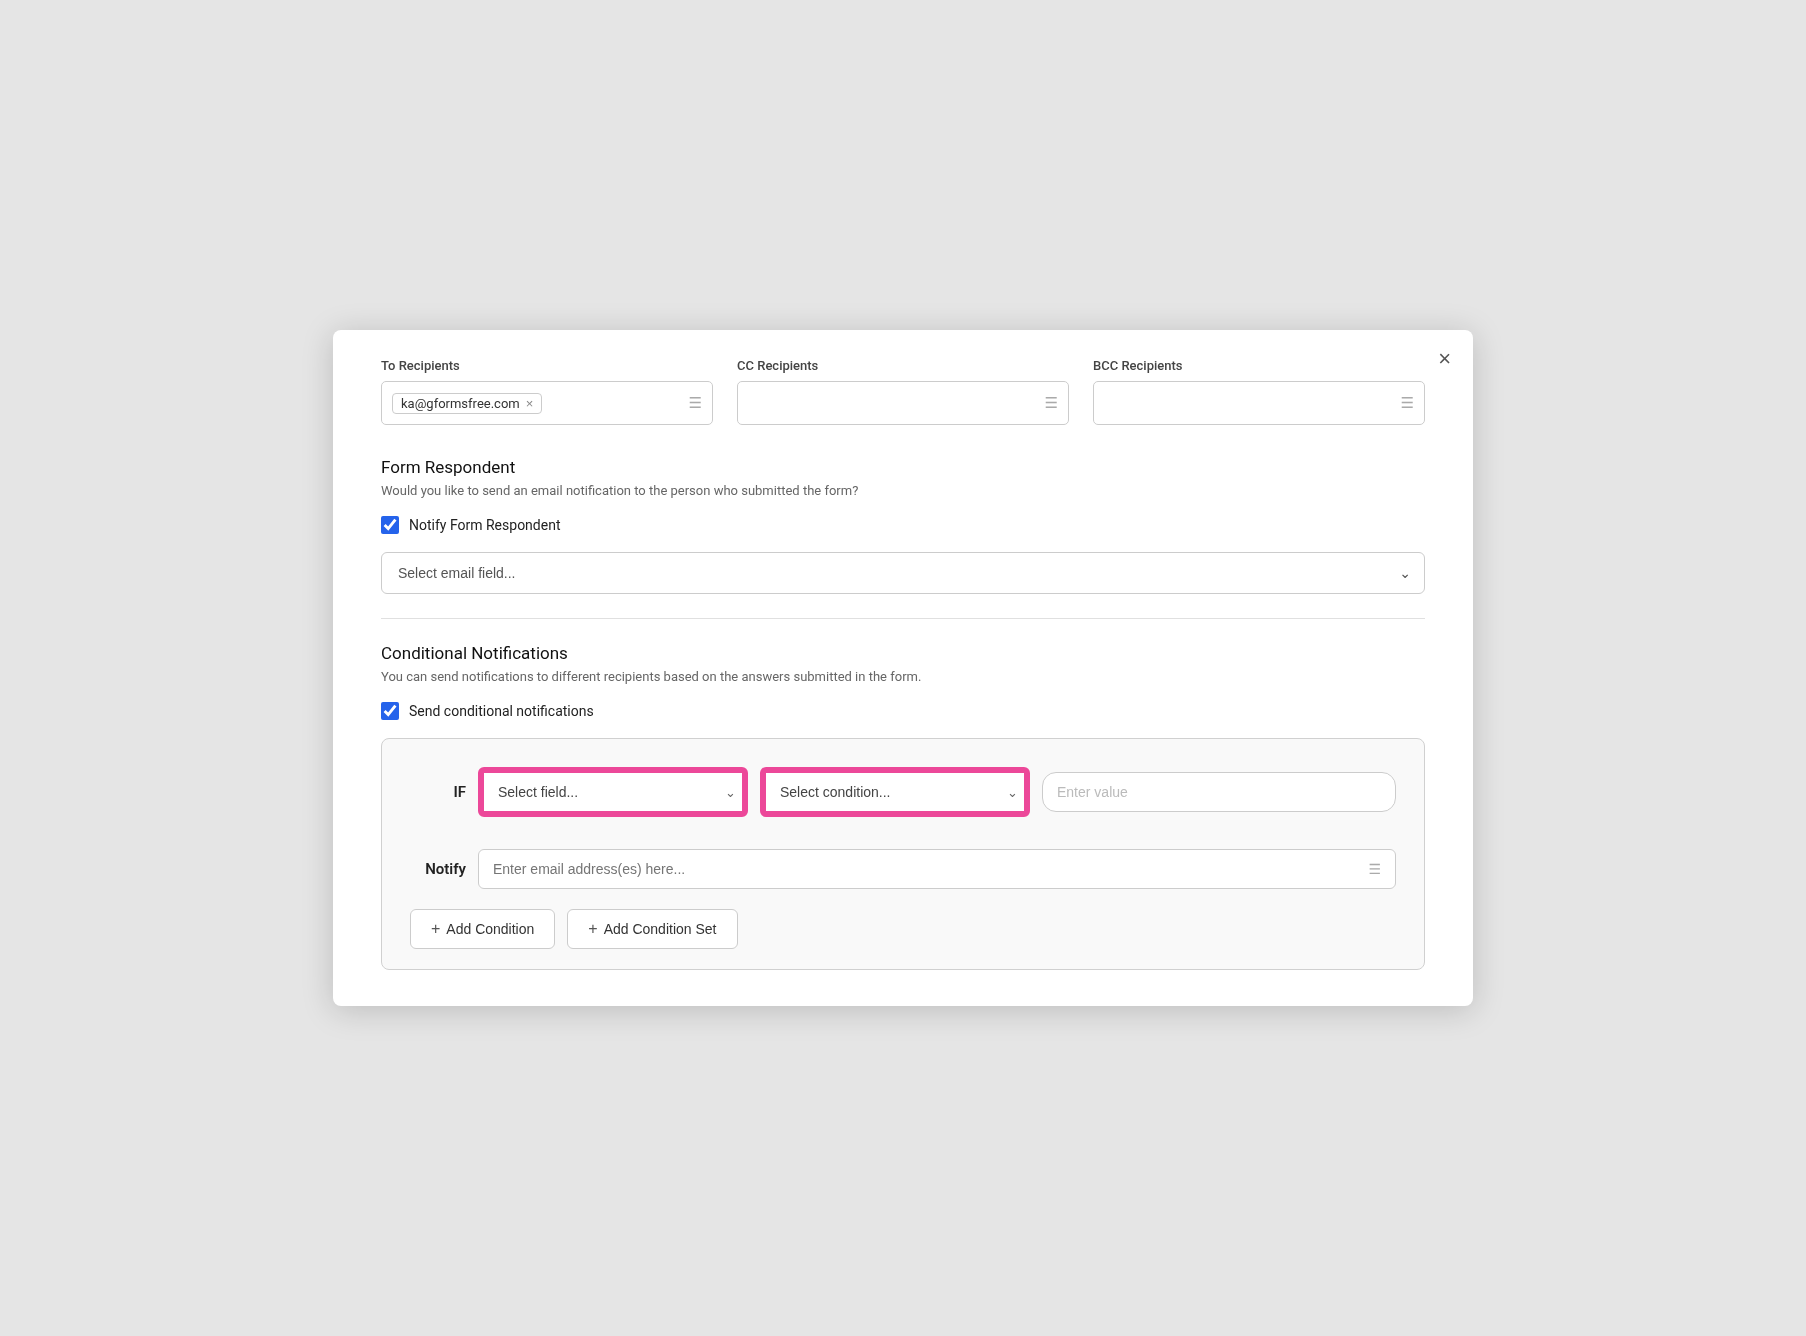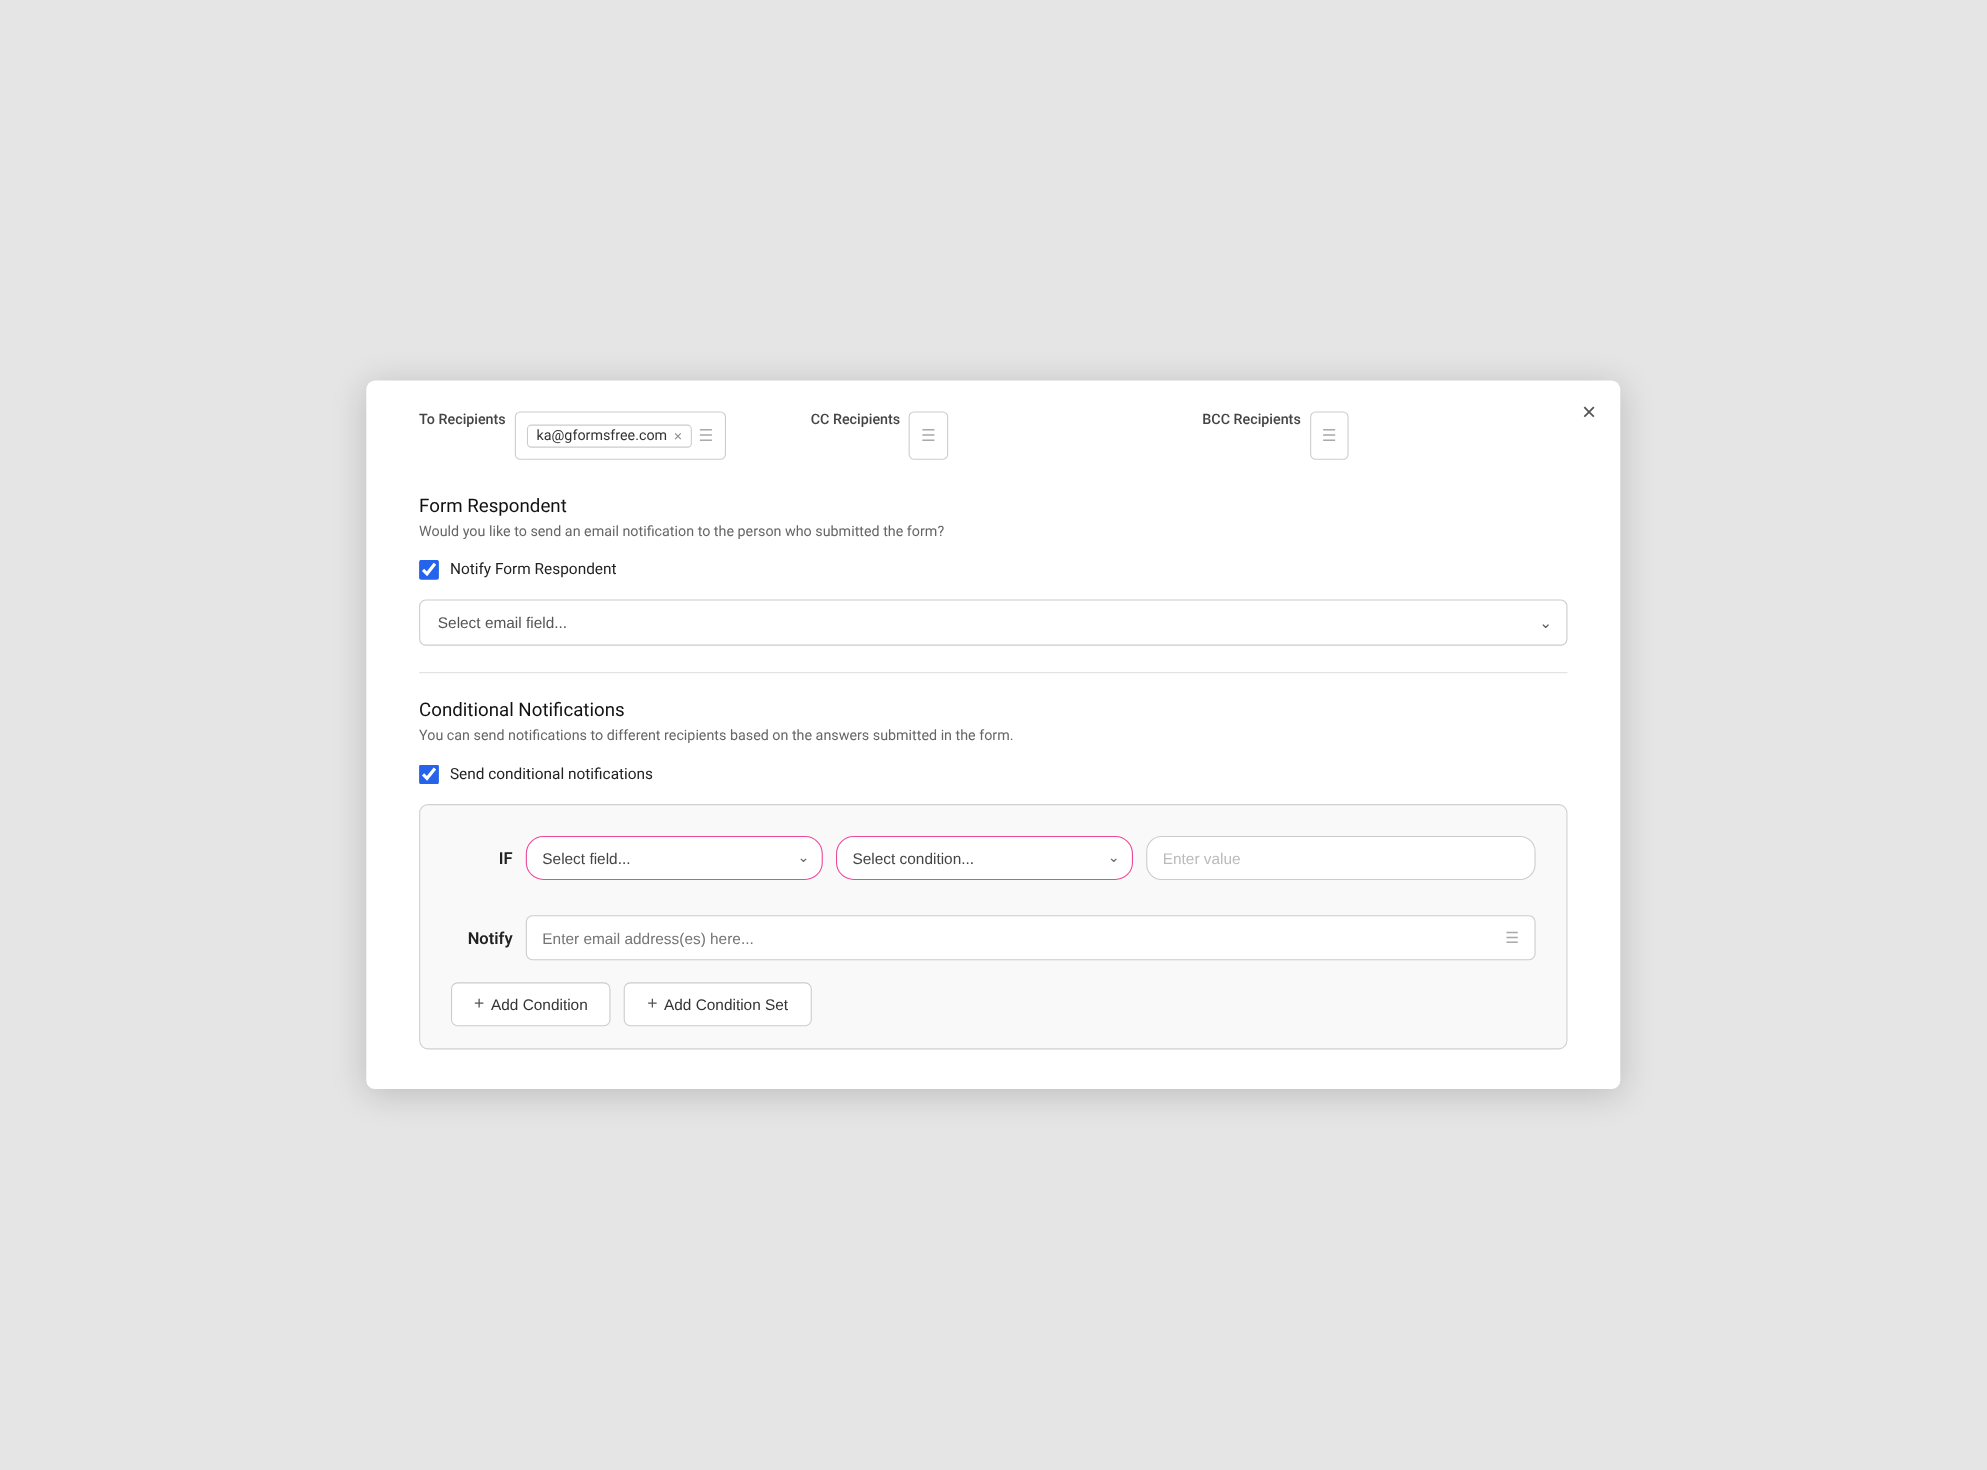--- a/index.html
+++ b/index.html
@@ -39,21 +39,21 @@
 
     
     .recipients-row {
       display: flex;
       gap: 24px;
       margin-bottom: 32px;
     }
     .recipient-group {
       flex: 1;
       display: flex;
-      flex-direction: row;
+      flex-direction: column;
       gap: 8px;
     }
     .recipient-label {
       font-size: 13px;
       color: #444;
       font-weight: 500;
     }
     .recipient-input-box {
       display: flex;
       align-items: center;
@@ -172,22 +172,22 @@
       color: #222;
       min-width: 56px;
       text-align: right;
     }
     .condition-select-wrapper {
       position: relative;
       flex: 1;
     }
     .condition-select-wrapper select {
       width: 100%;
-      border: 1px solid #ec4899;
-      border-radius: 16px;
+      border: 6px solid #ec4899;
+      border-radius: 6px;
       padding: 11px 36px 11px 14px;
       font-size: 14px;
       color: #444;
       background: #fff;
       appearance: none;
       -webkit-appearance: none;
       cursor: pointer;
     }
     .condition-select-chevron {
       position: absolute;

